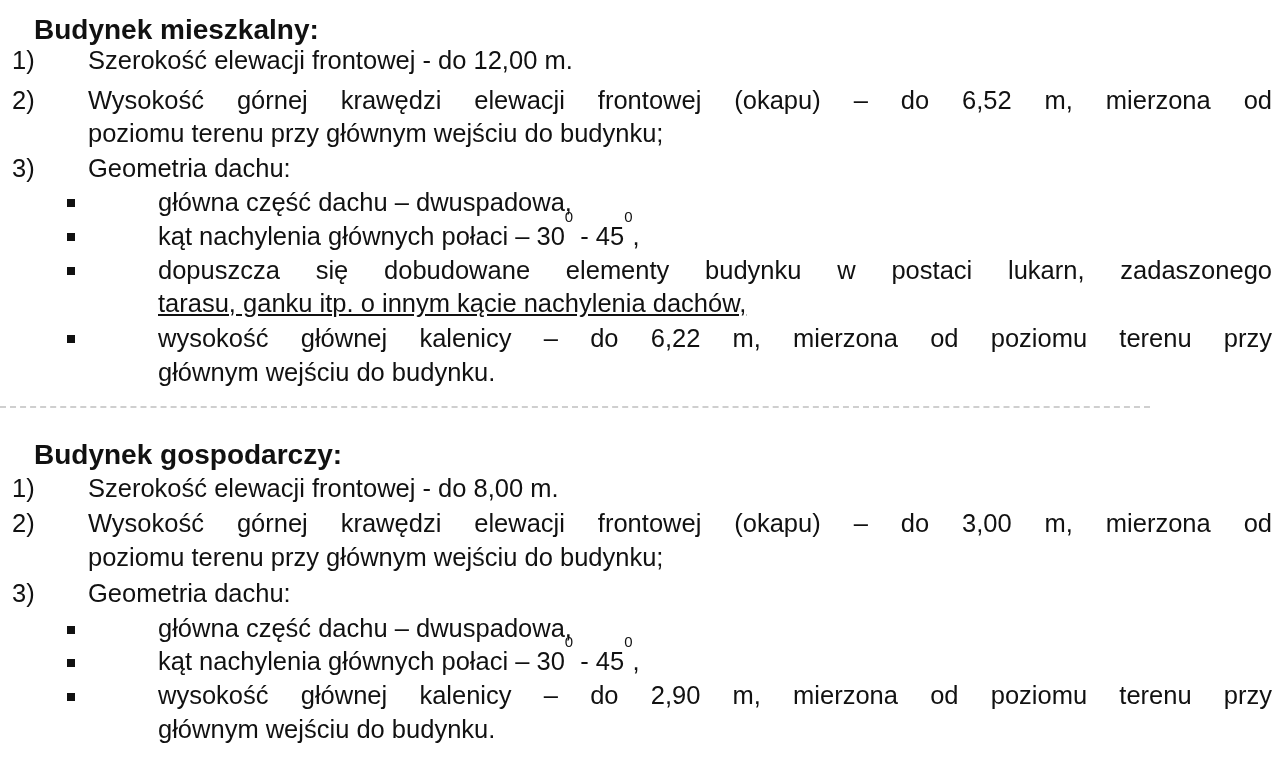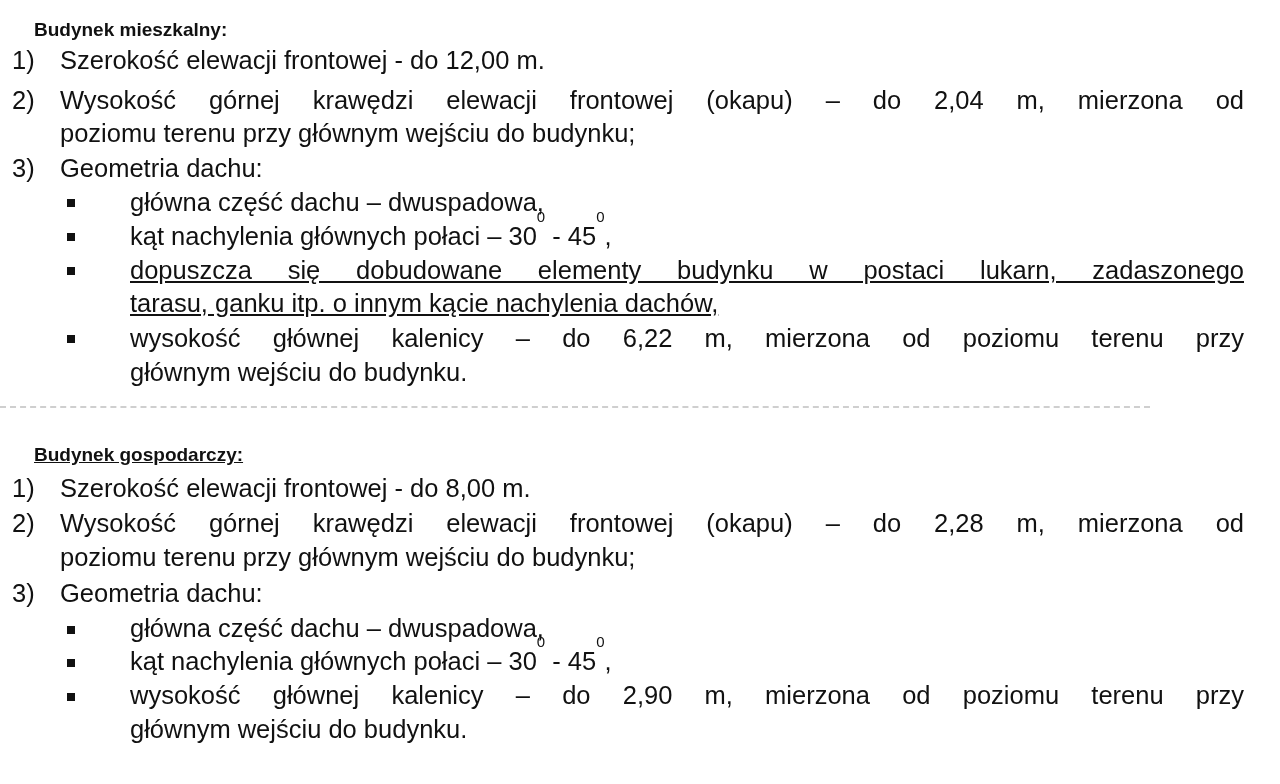--- a/index.html
+++ b/index.html
@@ -1,68 +1,68 @@
 <!DOCTYPE html>
 <html><head>
 <meta charset="utf-8">
 <style>
   html, body { margin:0; padding:0; background:#ffffff; }
   body { width:1280px; height:784px; overflow:hidden; position:relative;
          font-family:"Liberation Sans", sans-serif; color:#111; }
   .sec { position:absolute; left:0; width:1280px; }
-  .heading { position:absolute; left:34px; font-weight:bold; font-size:19px; line-height:30px; white-space:nowrap; }
-  .line { position:absolute; font-size:25.5px; line-height:30px; white-space:nowrap; }
+  .heading { position:absolute; left:34px; font-weight:bold; font-size:28px; line-height:30px; white-space:nowrap; }
+  .line { position:absolute; font-size:25.5px; line-height:30px; white-space:nowrap;margin-left:28px; }
   .num { position:absolute; left:12px; font-size:25.5px; line-height:30px; }
   .just { text-align:justify; text-align-last:justify; }
   .bullet { position:absolute; left:67px; width:8px; height:8px; background:#111; }
   sup { font-size:15px; vertical-align:top; position:relative; top:-4px; line-height:0; }
   .sep { position:absolute; left:0; top:406px; width:1150px; height:0;
          border-top:2px dashed #bbb; opacity:0.7; }
 </style>
 </head>
 <body>
 
 <div class="sec">
   <div class="heading" style="top:15px;">Budynek mieszkalny:</div>
 
   <div class="num" style="top:45px;">1)</div>
   <div class="line" style="top:45px; left:60px;">Szerokość elewacji frontowej  - do 12,00 m.</div>
 
   <div class="num" style="top:85px;">2)</div>
-  <div class="line just" style="top:85px; left:60px; width:1184px;">Wysokość górnej krawędzi elewacji frontowej (okapu) – do 2,04 m, mierzona od</div>
+  <div class="line just" style="top:85px; left:60px; width:1184px;">Wysokość górnej krawędzi elewacji frontowej (okapu) – do 6,52 m, mierzona od</div>
   <div class="line" style="top:118px; left:60px;">poziomu terenu przy głównym wejściu do budynku;</div>
 
   <div class="num" style="top:153px;">3)</div>
   <div class="line" style="top:153px; left:60px;">Geometria dachu:</div>
 
   <div class="bullet" style="top:199px;"></div>
   <div class="line" style="top:187px; left:130px;">główna część dachu – dwuspadowa,</div>
 
   <div class="bullet" style="top:233px;"></div>
   <div class="line" style="top:221px; left:130px;"><span>kąt nachylenia  głównych połaci – 30</span><sup>0</sup><span> - 45</span><sup>0</sup><span>,</span></div>
 
   <div class="bullet" style="top:267px;"></div>
-  <div class="line just" style="top:255px; left:130px; width:1114px;text-decoration:underline;">dopuszcza się dobudowane elementy budynku w postaci lukarn, zadaszonego</div>
+  <div class="line just" style="top:255px; left:130px; width:1114px;">dopuszcza się dobudowane elementy budynku w postaci lukarn, zadaszonego</div>
   <div class="line" style="top:288px; left:130px;text-decoration:underline;">tarasu, ganku itp. o innym kącie nachylenia dachów,</div>
 
   <div class="bullet" style="top:335px;"></div>
   <div class="line just" style="top:323px; left:130px; width:1114px;">wysokość głównej kalenicy – do 6,22 m, mierzona od poziomu terenu przy</div>
   <div class="line" style="top:357px; left:130px;">głównym wejściu do budynku.</div>
 </div>
 
 <div class="sep"></div>
 
 <div class="sec">
-  <div class="heading" style="top:440px;text-decoration:underline;">Budynek gospodarczy:</div>
+  <div class="heading" style="top:440px;">Budynek gospodarczy:</div>
 
   <div class="num" style="top:473px;">1)</div>
   <div class="line" style="top:473px; left:60px;text-align:right;">Szerokość elewacji frontowej  - do 8,00 m.</div>
 
   <div class="num" style="top:508px;">2)</div>
-  <div class="line just" style="top:508px; left:60px; width:1184px;">Wysokość górnej krawędzi elewacji frontowej (okapu) – do 2,28 m, mierzona od</div>
+  <div class="line just" style="top:508px; left:60px; width:1184px;">Wysokość górnej krawędzi elewacji frontowej (okapu) – do 3,00 m, mierzona od</div>
   <div class="line" style="top:542px; left:60px;">poziomu terenu przy głównym wejściu do budynku;</div>
 
   <div class="num" style="top:578px;">3)</div>
   <div class="line" style="top:578px; left:60px;">Geometria dachu:</div>
 
   <div class="bullet" style="top:626px;"></div>
   <div class="line" style="top:613px; left:130px;">główna część dachu – dwuspadowa,</div>
 
   <div class="bullet" style="top:659px;"></div>
   <div class="line" style="top:646px; left:130px;"><span>kąt nachylenia  głównych połaci – 30</span><sup>0</sup><span> - 45</span><sup>0</sup><span>,</span></div>

